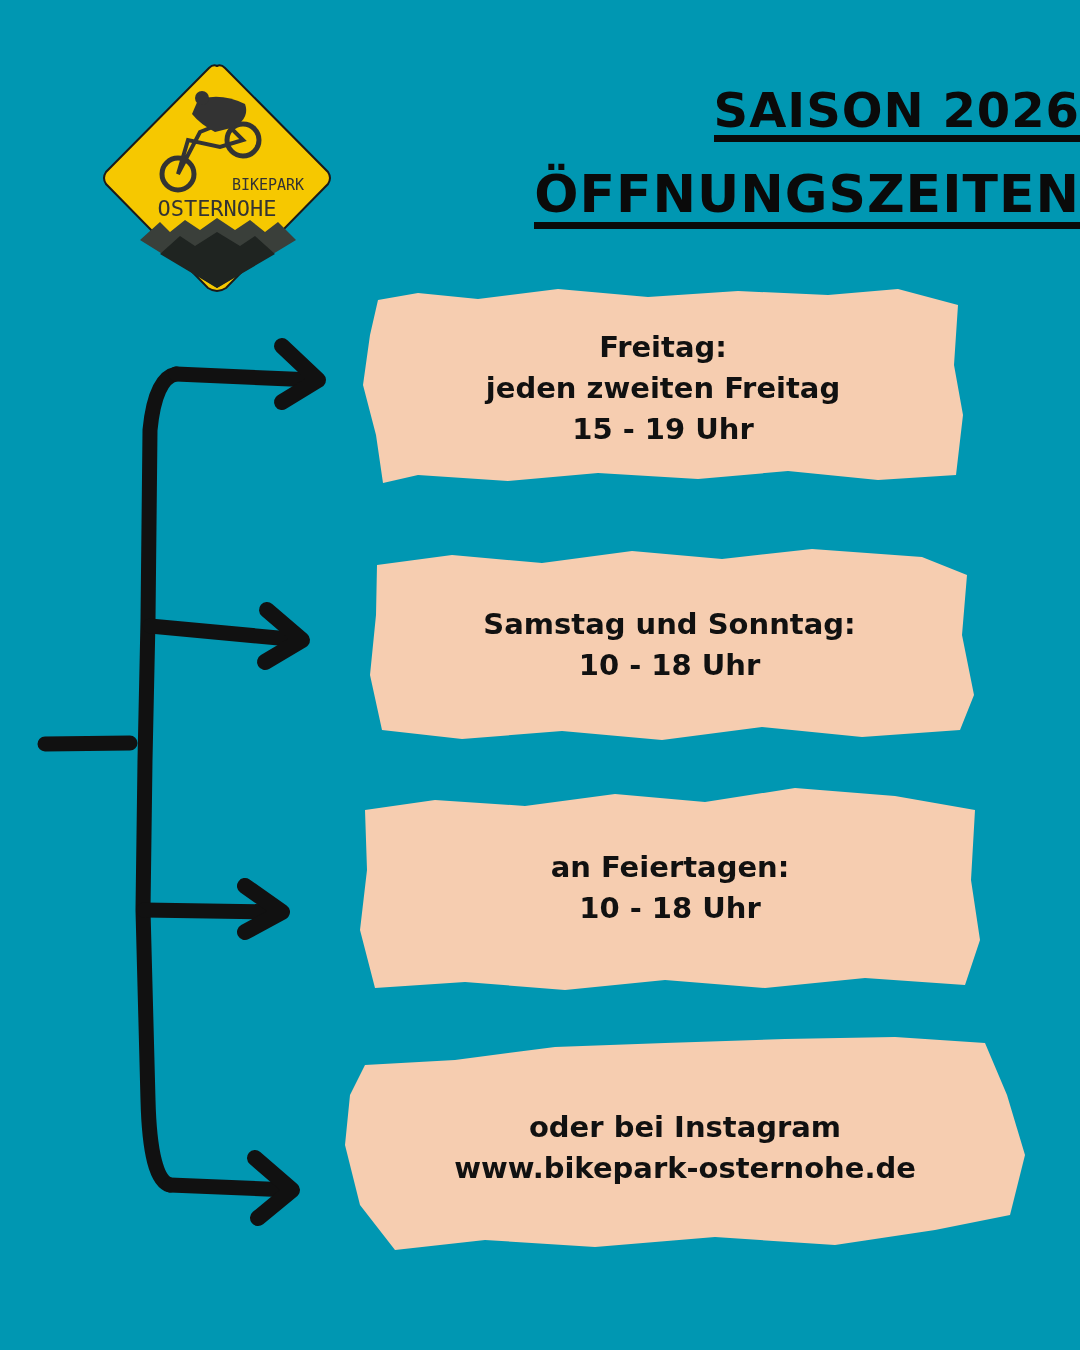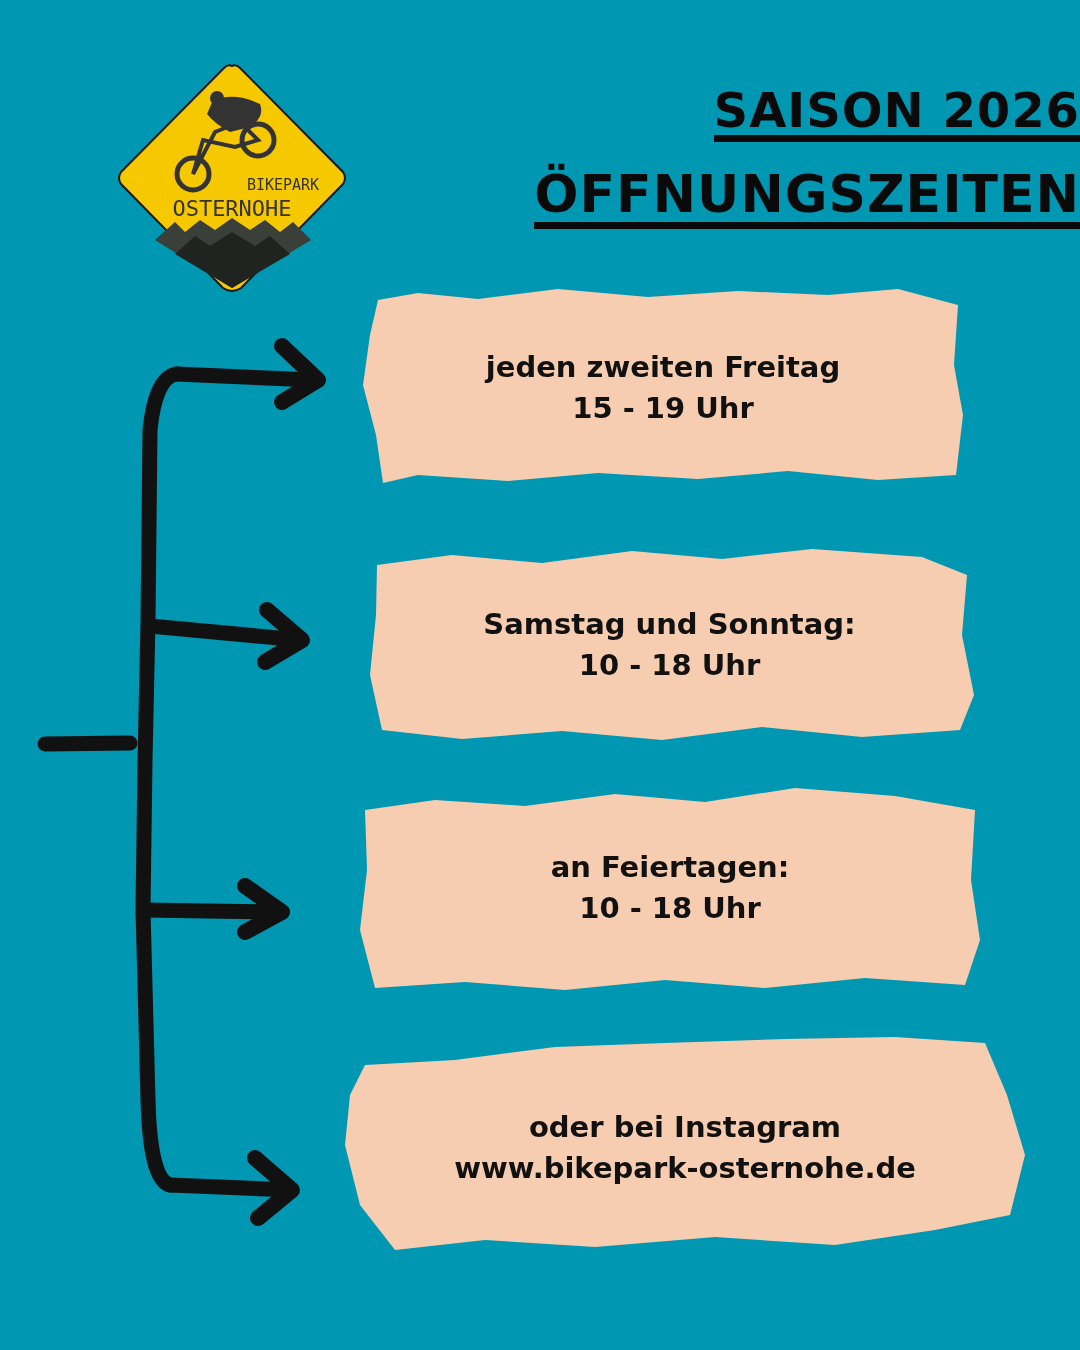--- a/index.html
+++ b/index.html
@@ -1,17 +1,17 @@
 <!DOCTYPE html>
 <html><head>
 <meta charset="utf-8">
 <style>
   html, body { margin:0; padding:0; }
   body { width:1080px; height:1350px; background:#0097b2; position:relative; overflow:hidden; font-family:"Liberation Sans", sans-serif; }
-  .logo { position:absolute; left:115px; top:62px; width:234px; height:232px;text-align:right; }
+  .logo { position:absolute; left:100px; top:62px; width:234px; height:232px;text-align:right; }
   .title { position:absolute; left:0; width:1080px; text-align:right; font-family:"DejaVu Sans", sans-serif; font-weight:bold; color:#0a0a0a; text-transform:uppercase; letter-spacing:1px; }
   .title span { display:inline-block; border-bottom:7px solid #0a0a0a; line-height:1.05; }
   .t1 { top:82px; font-size:48px; padding-left:290px; box-sizing:border-box; }
   .t2 { top:164px; font-size:52px; box-sizing:border-box; }
   .blob { position:absolute; }
   .blob svg { position:absolute; left:0; top:0; width:100%; height:100%; }
   .blob .txt { position:absolute; left:0; right:0; top:50%; transform:translateY(-50%); text-align:center; font-weight:bold; font-size:29px; line-height:41px; color:#111; font-family:"DejaVu Sans", sans-serif; }
   .arrows { position:absolute; left:0; top:0; width:1080px; height:1350px; }
 </style>
 </head>
@@ -52,20 +52,21 @@
     <path d="M245 886 L282 912 L245 932"></path>
     <path d="M255 1158 L292 1190 L258 1218"></path>
   </g>
 </svg>
 
 <div class="blob" style="left:358px;top:285px;width:610px;height:205px;">
   <svg viewBox="0 0 610 205" preserveAspectRatio="none">
       <path d="M20 15 L60 8 L120 14 L200 4 L290 12 L380 6 L470 10 L540 4 L600 20 L596 80 L605 130 L598 190 L520 195 L430 186 L340 194 L240 188 L150 196 L60 190 L25 198 L18 150 L5 100 L12 50 Z" fill="#f6cdb0"></path>
     </svg>
   <div class="txt">
+    <div>Freitag:</div>
     <div>jeden zweiten Freitag</div>
     <div>15 - 19 Uhr</div>
   </div>
 </div>
 
 <div class="blob" style="left:362px;top:545px;width:615px;height:200px;">
   <svg viewBox="0 0 615 200" preserveAspectRatio="none">
       <path d="M15 20 L90 10 L180 18 L270 6 L360 14 L450 4 L560 12 L605 30 L600 90 L612 150 L598 185 L500 192 L400 182 L300 195 L200 186 L100 194 L20 185 L8 130 L14 70 Z" fill="#f6cdb0"></path>
     </svg>
   <div class="txt">

